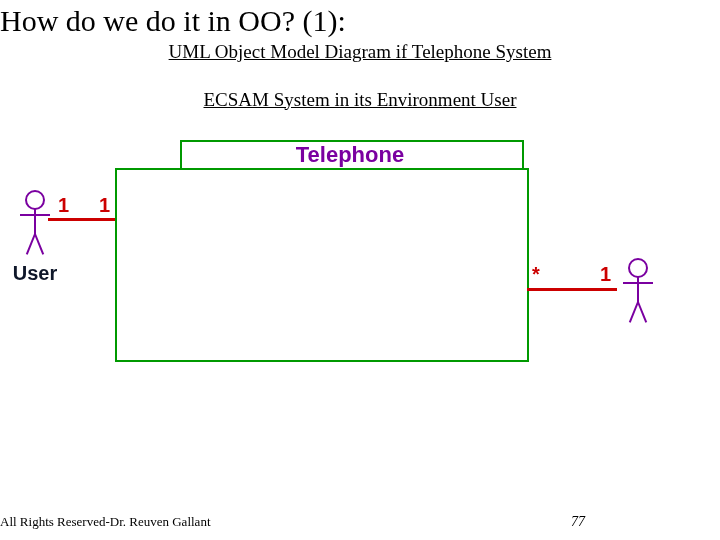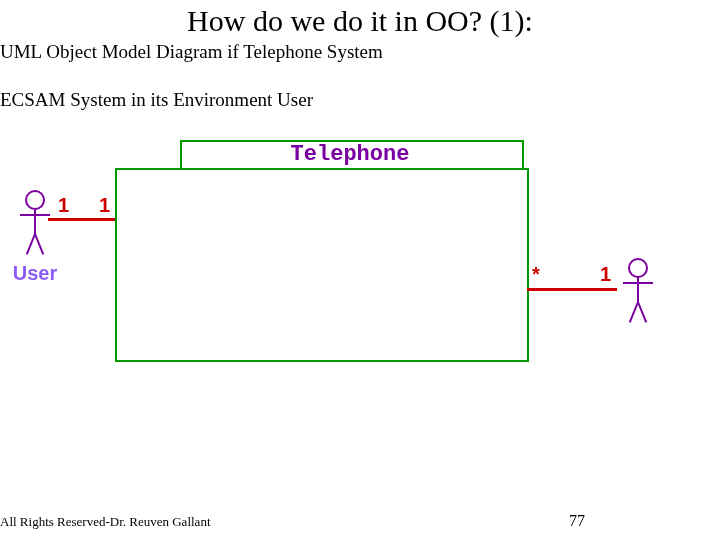--- a/index.html
+++ b/index.html
@@ -11,30 +11,30 @@
     font-family: "Times New Roman", Times, serif;
     color: #000;
     position: relative;
     overflow: hidden;
   }
   .title {
     position: absolute;
     top: 4px;
     left: 0;
     width: 720px;
-    text-align: center;
     font-size: 30px;
   }
   .sub {
     position: absolute;
     top: 40px;
     left: 0;
     width: 720px;
-    text-align: left;
+    text-align: center;
     font-size: 19px;
+    text-decoration: underline;
     line-height: 1.25;
   }
   
   .canvas {
     position: absolute;
     left: 0;
     top: 0;
     width: 720px;
     height: 540px;
   }
@@ -53,26 +53,26 @@
     font-family: Arial, Helvetica, sans-serif;
     font-size: 20px;
     font-weight: bold;
     color: #cc0000;
   }
   .actor-label {
     position: absolute;
     font-family: Arial, Helvetica, sans-serif;
     font-size: 20px;
     font-weight: bold;
-    color: #8b5cf6;
+    color: #0f172a;
     text-align: center;
   }
   .tele-label {
     position: absolute;
-    font-family: Liberation Mono, monospace;
+    font-family: Liberation Sans, sans-serif;
     font-size: 22px;
     font-weight: bold;
     color: #7a00a0;
     text-align: center;
   }
   
   .actor {
     position: absolute;
     width: 40px;
     height: 80px;
@@ -124,21 +124,22 @@
   }
   .footer-text {
     display: inline-block;
     width: 100%;
     text-align: left;
   }
   .page-num {
     position: absolute;
     right: 135px;
     bottom: 0;
-    font-size: 16px;
+    font-size: 14px;
+    font-style: italic;
   }
 </style>
 </head>
 <body>
 
 <div class="title">How do we do it in OO? (1):</div>
 
 <div class="sub">
   <span>UML Object Model Diagram if Telephone System</span><br>
   <br>

